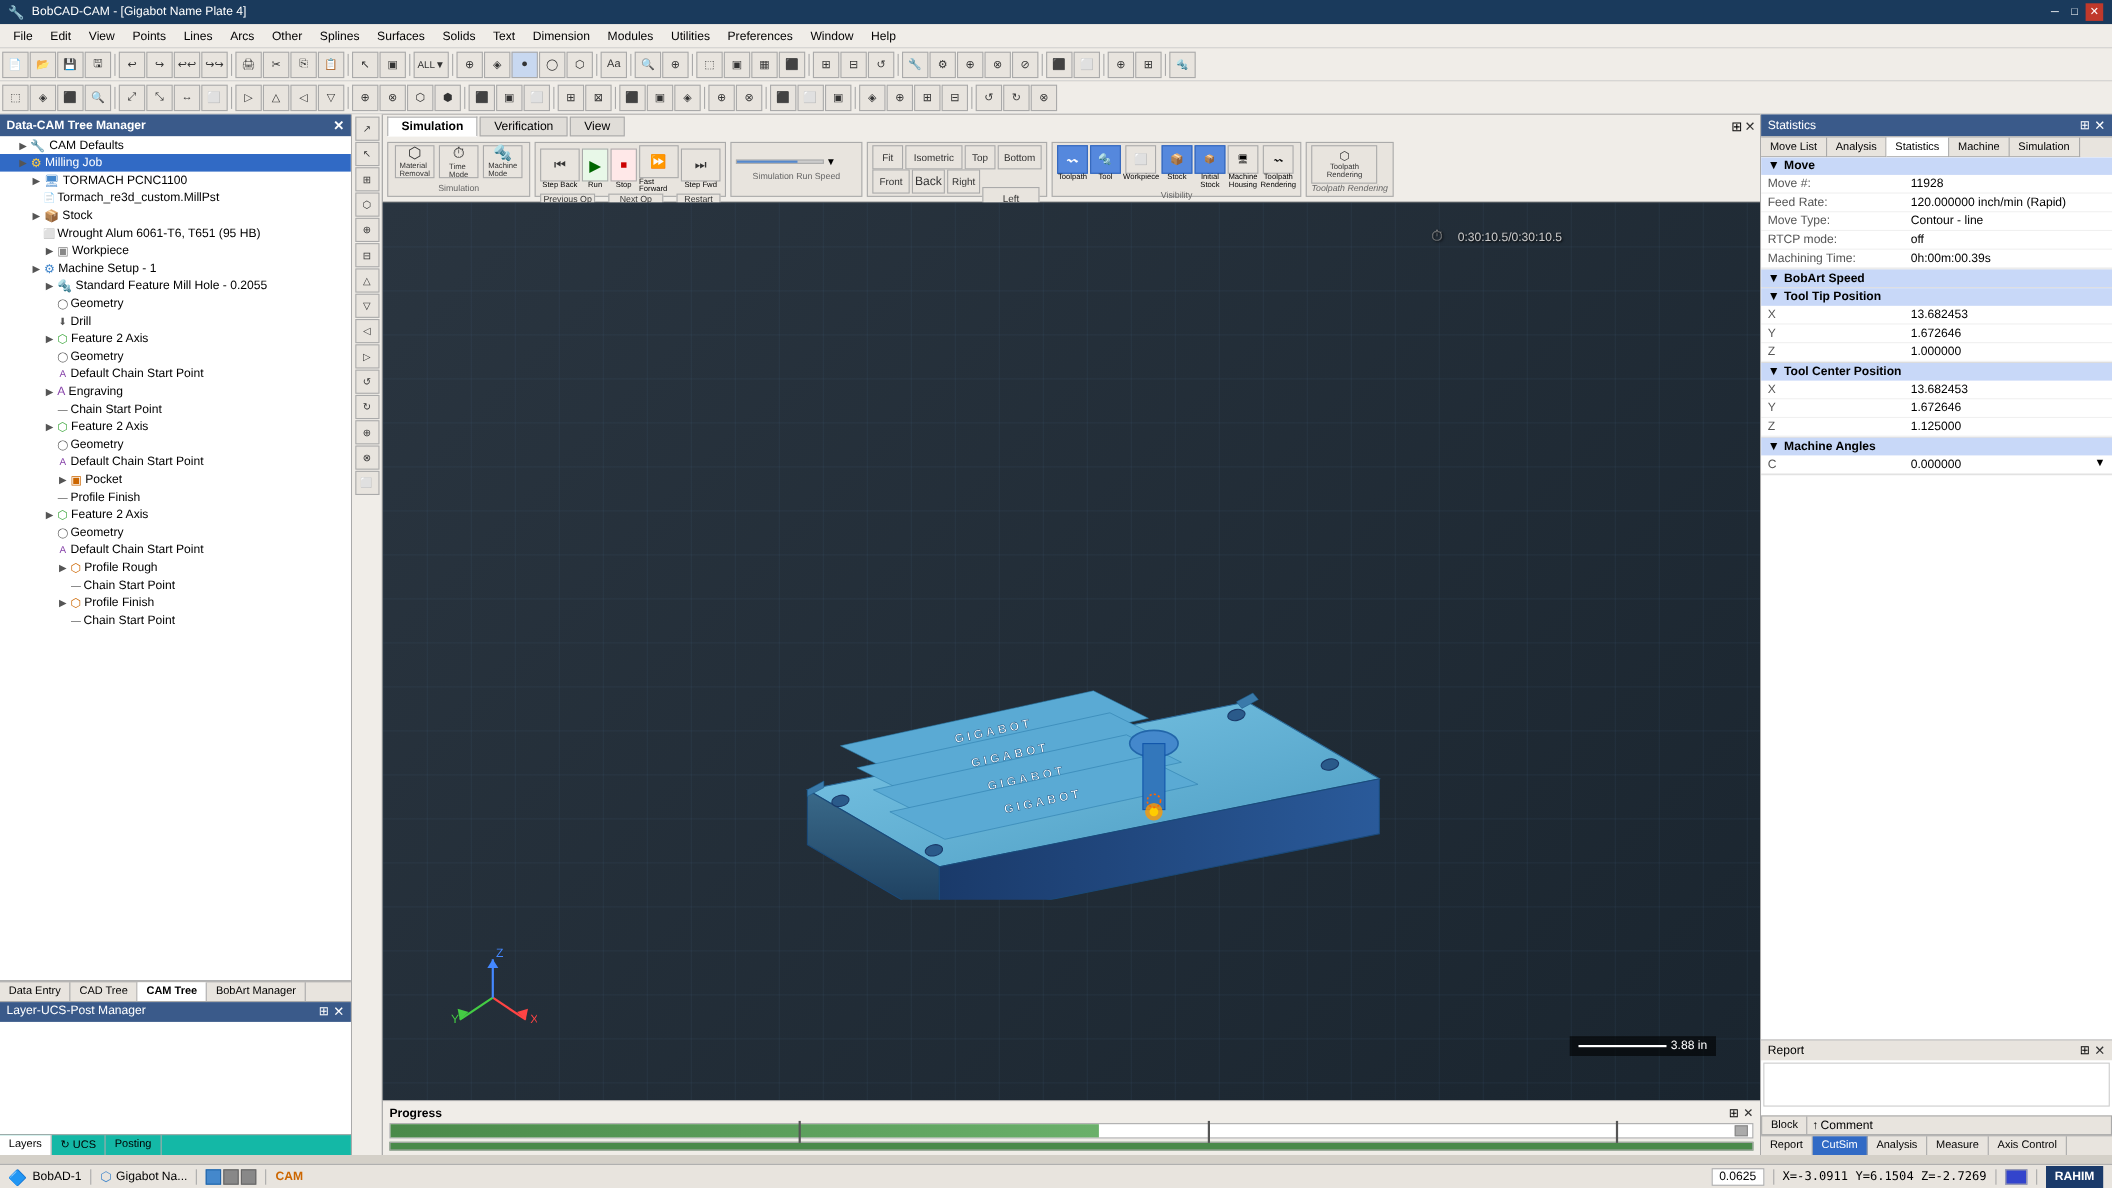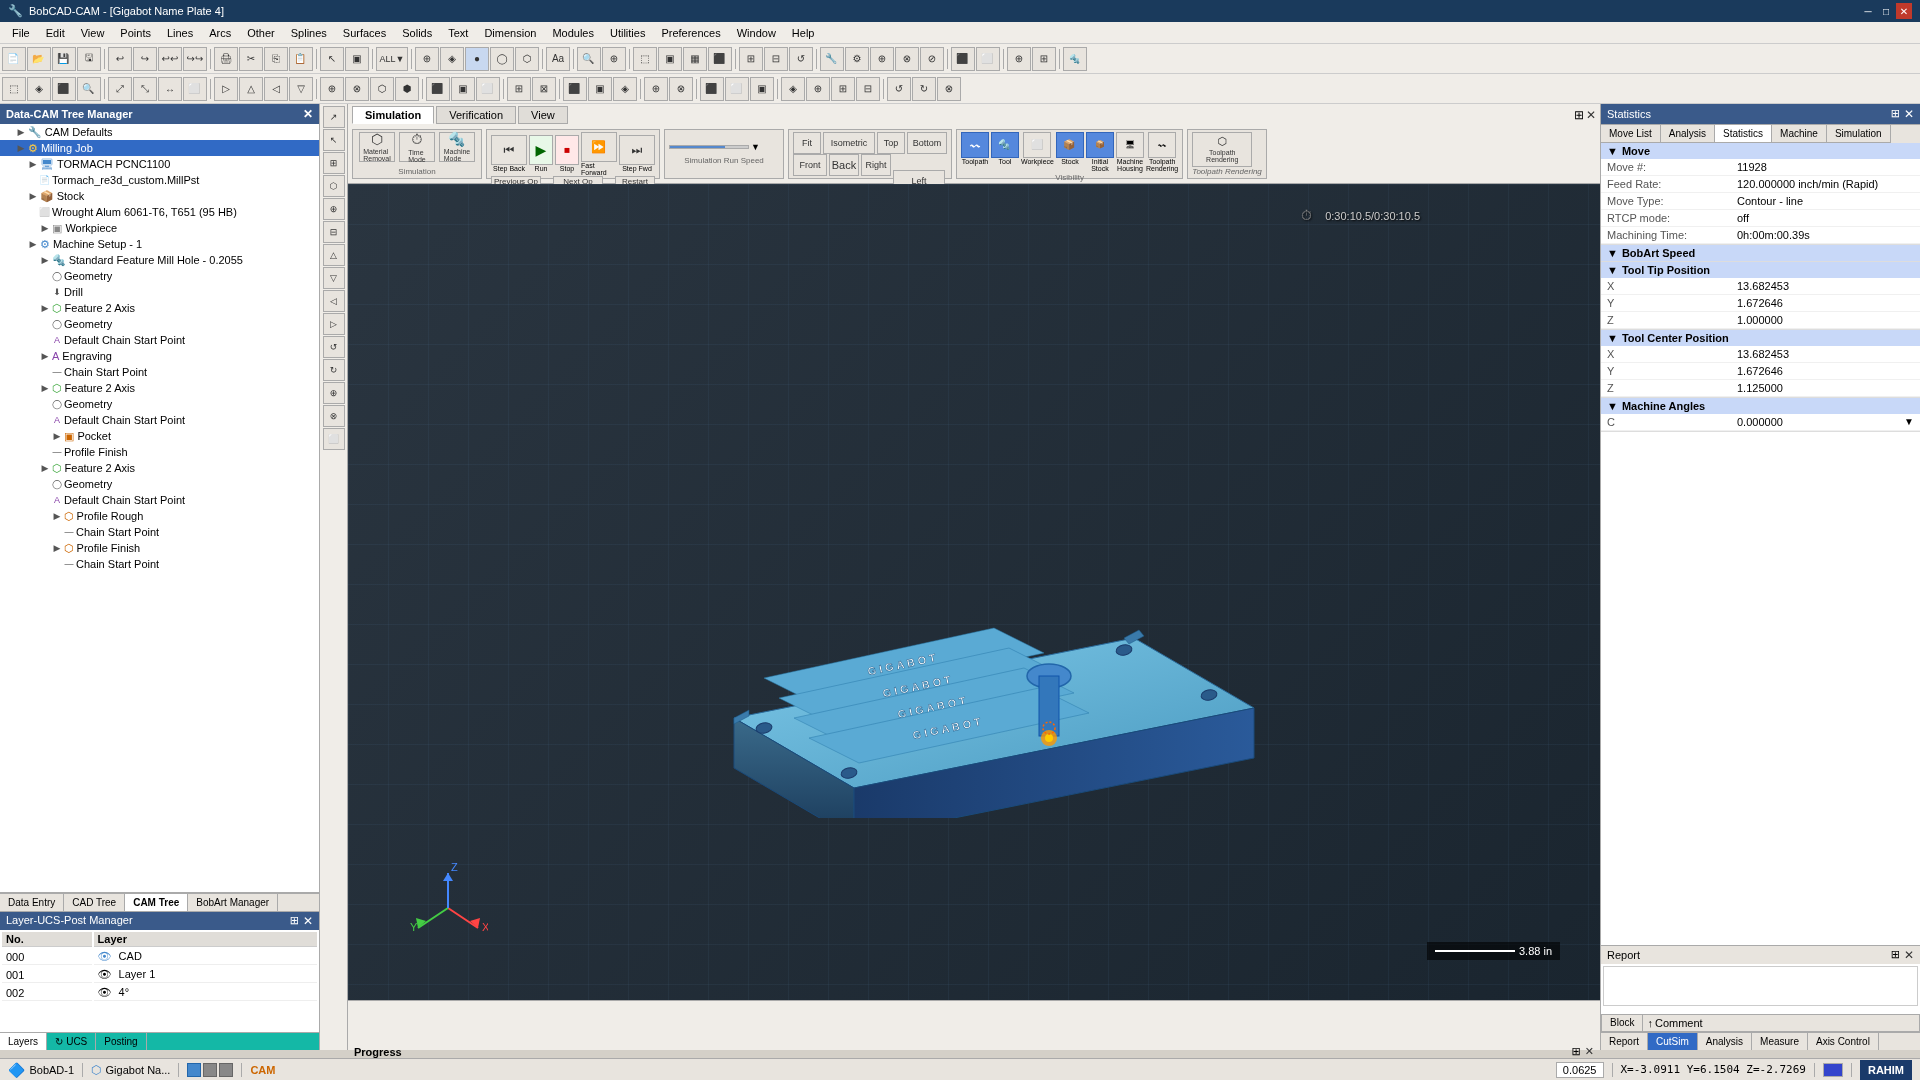--- a/index.html
+++ b/index.html
@@ -74,21 +74,21 @@
     .timer-display { position: absolute; top: 16px; right: 180px; color: #ccc; font-size: 22px; font-family: monospace; text-shadow: 1px 1px 2px #000; }
     .scale-display { position: absolute; bottom: 40px; right: 40px; }
     .scale-bar { background: rgba(0,0,0,0.6); color: white; padding: 3px 8px; font-size: 11px; display: flex; align-items: center; gap: 4px; }
     .scale-line { width: 80px; height: 2px; background: white; }
     
     
     .axis-indicator { position: absolute; bottom: 60px; left: 60px; }
     
     
     .progress-bar-area { background: #f0ede8; border-top: 1px solid #aaa; height: 50px; padding: 2px 4px; }
-    .progress-header { display: flex; justify-content: space-between; align-items: center; margin-bottom: 3px; margin-top: 40px; }
+    .progress-header { display: flex; justify-content: space-between; align-items: center; margin-bottom: 3px; }
     
     
     .right-panel { width: 320px; background: #f5f3f0; border-left: 1px solid #aaa; display: flex; flex-direction: column; }
     .right-panel-header { background: #3a5a8a; color: white; padding: 3px 6px; font-size: 11px; display: flex; justify-content: space-between; align-items: center; }
     .stats-area { flex: 1; overflow-y: auto; background: white; }
     .stats-section { border-bottom: 1px solid #ddd; }
     .stats-section-header { background: #e8e4de; padding: 2px 6px; font-weight: bold; display: flex; align-items: center; gap: 4px; cursor: pointer; }
     .stats-row { display: flex; padding: 2px 6px; border-bottom: 1px solid #f0f0f0; }
     .stats-label { width: 130px; color: #555; flex-shrink: 0; }
     .stats-value { flex: 1; color: #000; }
@@ -508,51 +508,20 @@
     </div>
 
     <div class="layer-manager">
       <div class="layer-header">
         <span>Layer-UCS-Post Manager</span>
         <div style="display:flex;gap:4px;">
           <span style="cursor:pointer;">⊞</span>
           <span class="close-x">✕</span>
         </div>
       </div>
-      <table class="layer-table">
-        <thead>
-          <tr>
-            <th>No.</th>
-            <th>Layer</th>
-          </tr>
-        </thead>
-        <tbody>
-          <tr>
-            <td>000</td>
-            <td>
-              <span style="color:#4488cc;margin-right:4px;">👁</span>
-              CAD
-            </td>
-          </tr>
-          <tr class="selected">
-            <td>001</td>
-            <td>
-              <span style="margin-right:4px;">👁</span>
-              Layer 1
-            </td>
-          </tr>
-          <tr>
-            <td>002</td>
-            <td>
-              <span style="margin-right:4px;">👁</span>
-              4°
-            </td>
-          </tr>
-        </tbody>
-      </table>
     </div>
 
     <div class="bottom-tabs">
       <div class="bottom-tab active">Layers</div>
       <div class="bottom-tab">↻ UCS</div>
       <div class="bottom-tab">Posting</div>
     </div>
   </div>
 
   <div class="vert-toolbar">

